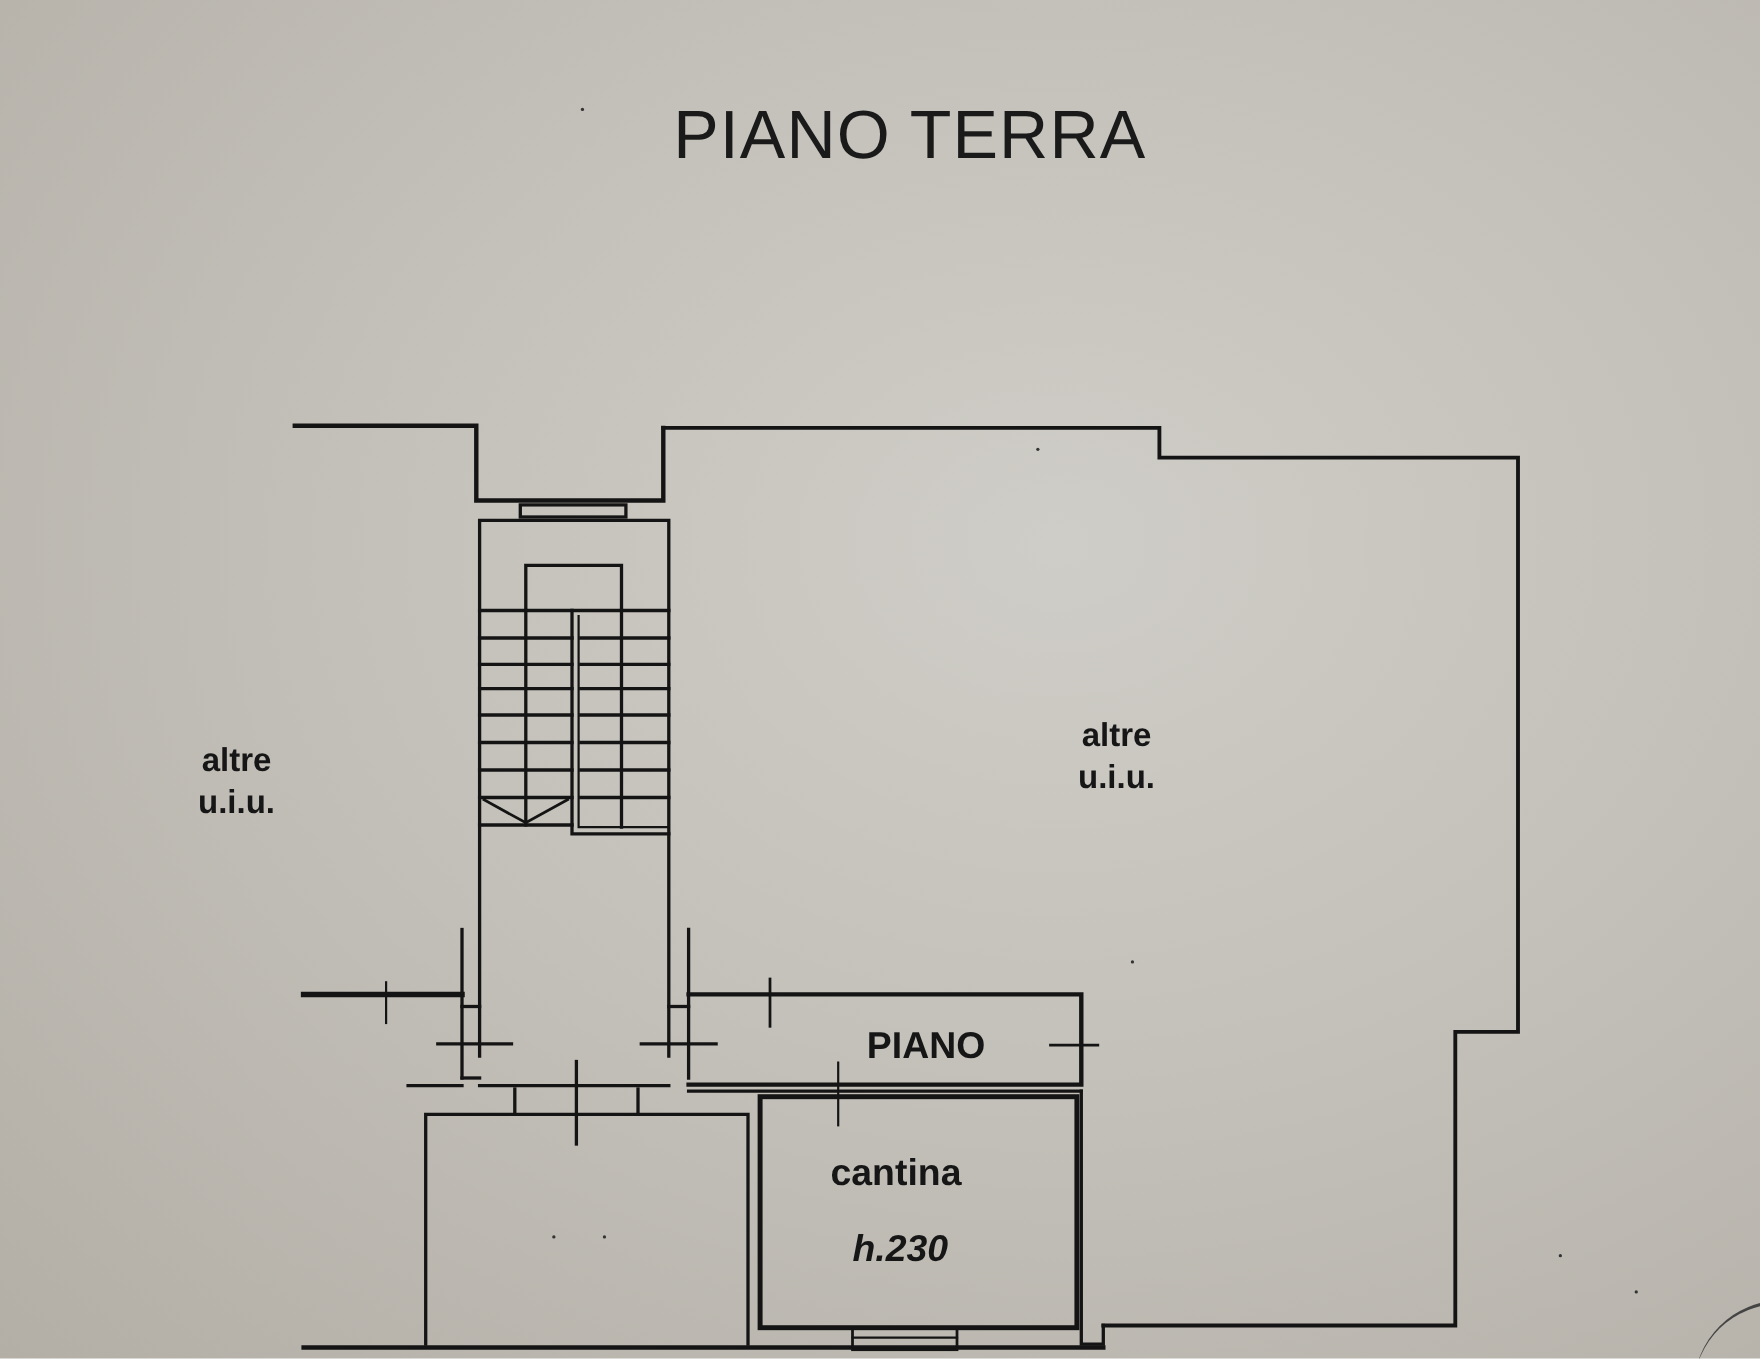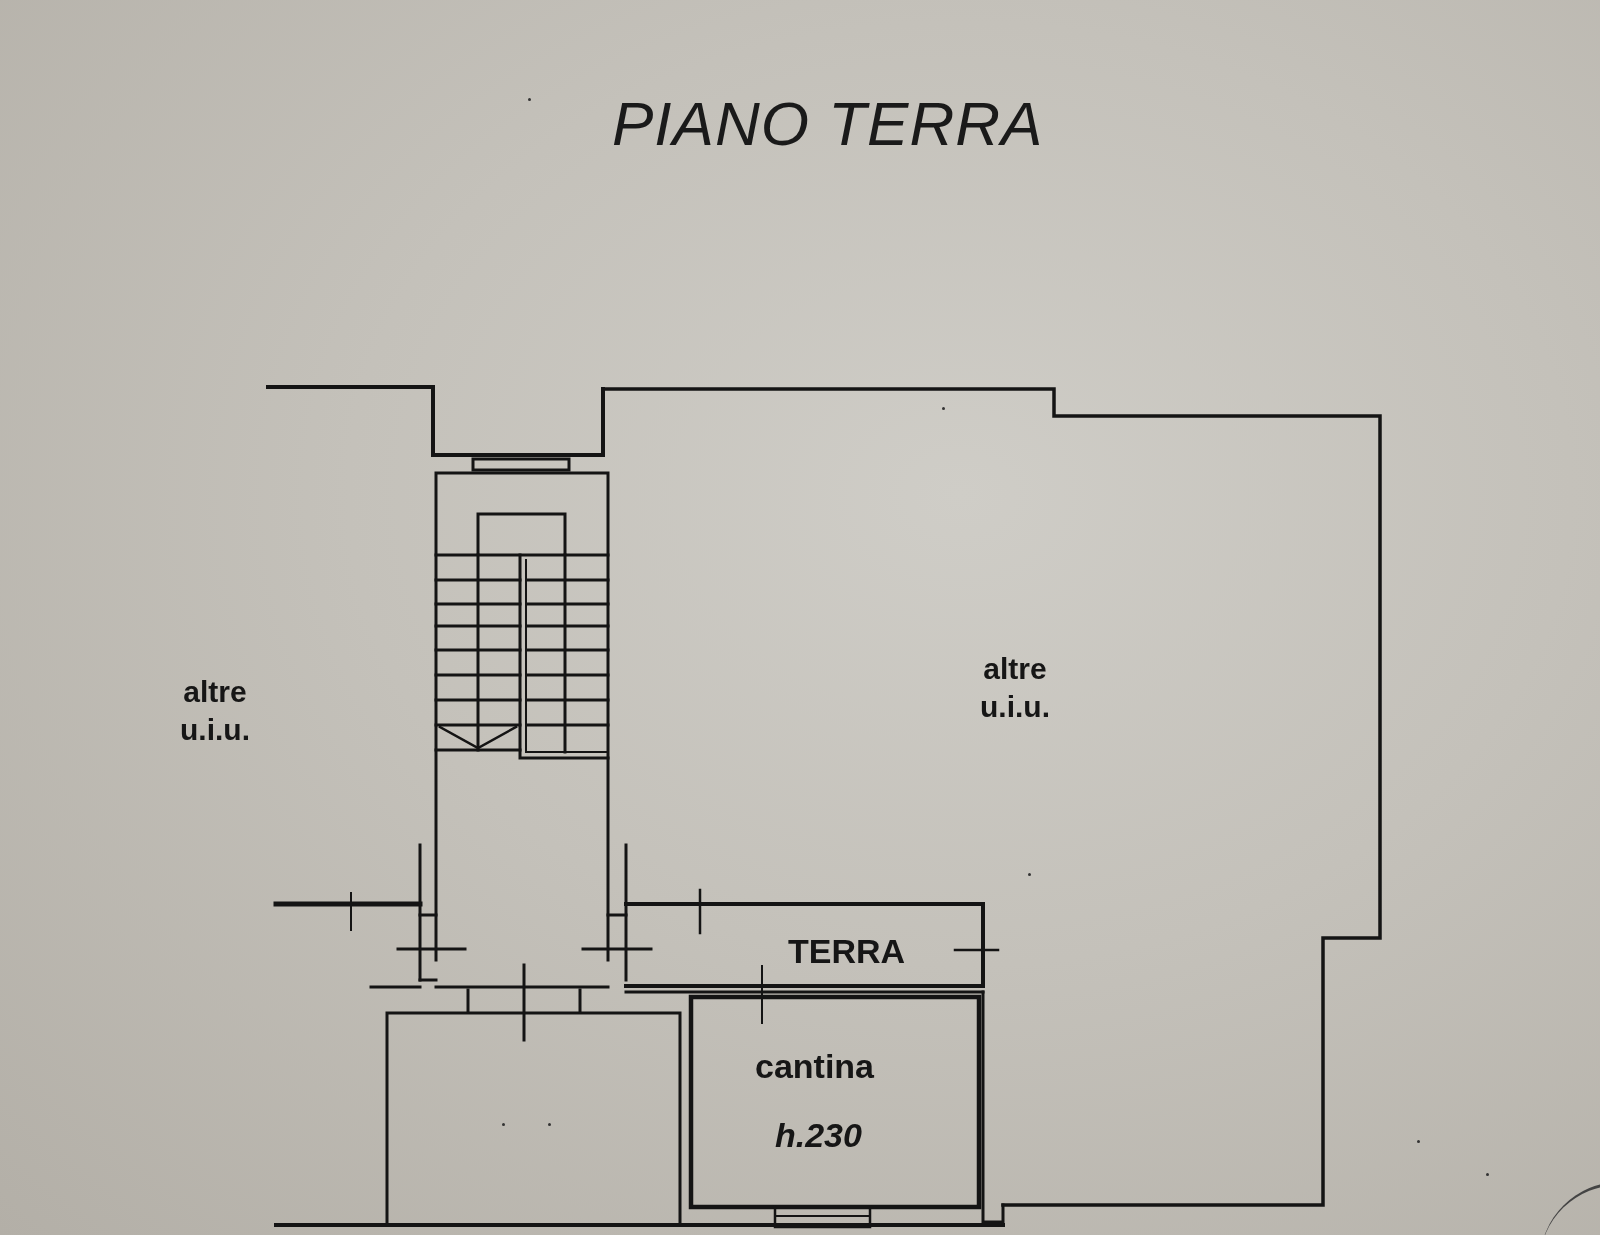--- a/index.html
+++ b/index.html
@@ -4,21 +4,21 @@
   <style>
     html, body { margin: 0; padding: 0; }
     body {
       width: 1600px; height: 1235px; overflow: hidden;
       background: radial-gradient(ellipse at 60% 40%, #cfcdc7 0%, #c4c1ba 45%, #b3afa7 100%);
       position: relative;
       font-family: "Liberation Sans", "DejaVu Sans", sans-serif;
     }
     .page-title {
       position: absolute; left: 612px; top: 88px;
-      font-size: 62px; font-style: italic; color: #1a1a1a;
+      font-size: 62px; color: #1a1a1a;
       letter-spacing: 1px; font-weight: normal;
     }
     svg.plan { position: absolute; left: 0; top: 0; }
     .lbl { position: absolute; color: #161616; font-weight: bold; }
     .lbl-altre { font-size: 30px; line-height: 38px; text-align: center; }
     .lbl-room { font-size: 34px; }
     .dot { position:absolute; width:3px; height:3px; border-radius:50%; background:#333; }
     .edge-curve { position:absolute; right:-20px; bottom:-30px; width:80px; height:80px;
       border-top:3px solid #444; border-radius:80px 0 0 0; }
   </style>
@@ -116,21 +116,21 @@
 <div class="lbl lbl-altre" style="left:160px; top:673px; width:110px;">
   <div>altre</div>
   <div>u.i.u.</div>
 </div>
 
 <div class="lbl lbl-altre" style="left:960px; top:650px; width:110px;">
   <div>altre</div>
   <div>u.i.u.</div>
 </div>
 
-<div class="lbl lbl-room" style="left:788px; top:932px;">TERRA</div>
+<div class="lbl lbl-room" style="left:788px; top:932px;">PIANO</div>
 <div class="lbl lbl-room" style="left:755px; top:1047px;">cantina</div>
 <div class="lbl lbl-room" style="left:775px; top:1116px;font-style:italic;">h.230</div>
 
 <div class="dot" style="left:528px; top:98px;"></div>
 <div class="dot" style="left:942px; top:407px;"></div>
 <div class="dot" style="left:1028px; top:873px;"></div>
 <div class="dot" style="left:502px; top:1123px;"></div>
 <div class="dot" style="left:548px; top:1123px;"></div>
 
 <div class="dot" style="left:1417px; top:1140px;"></div>

